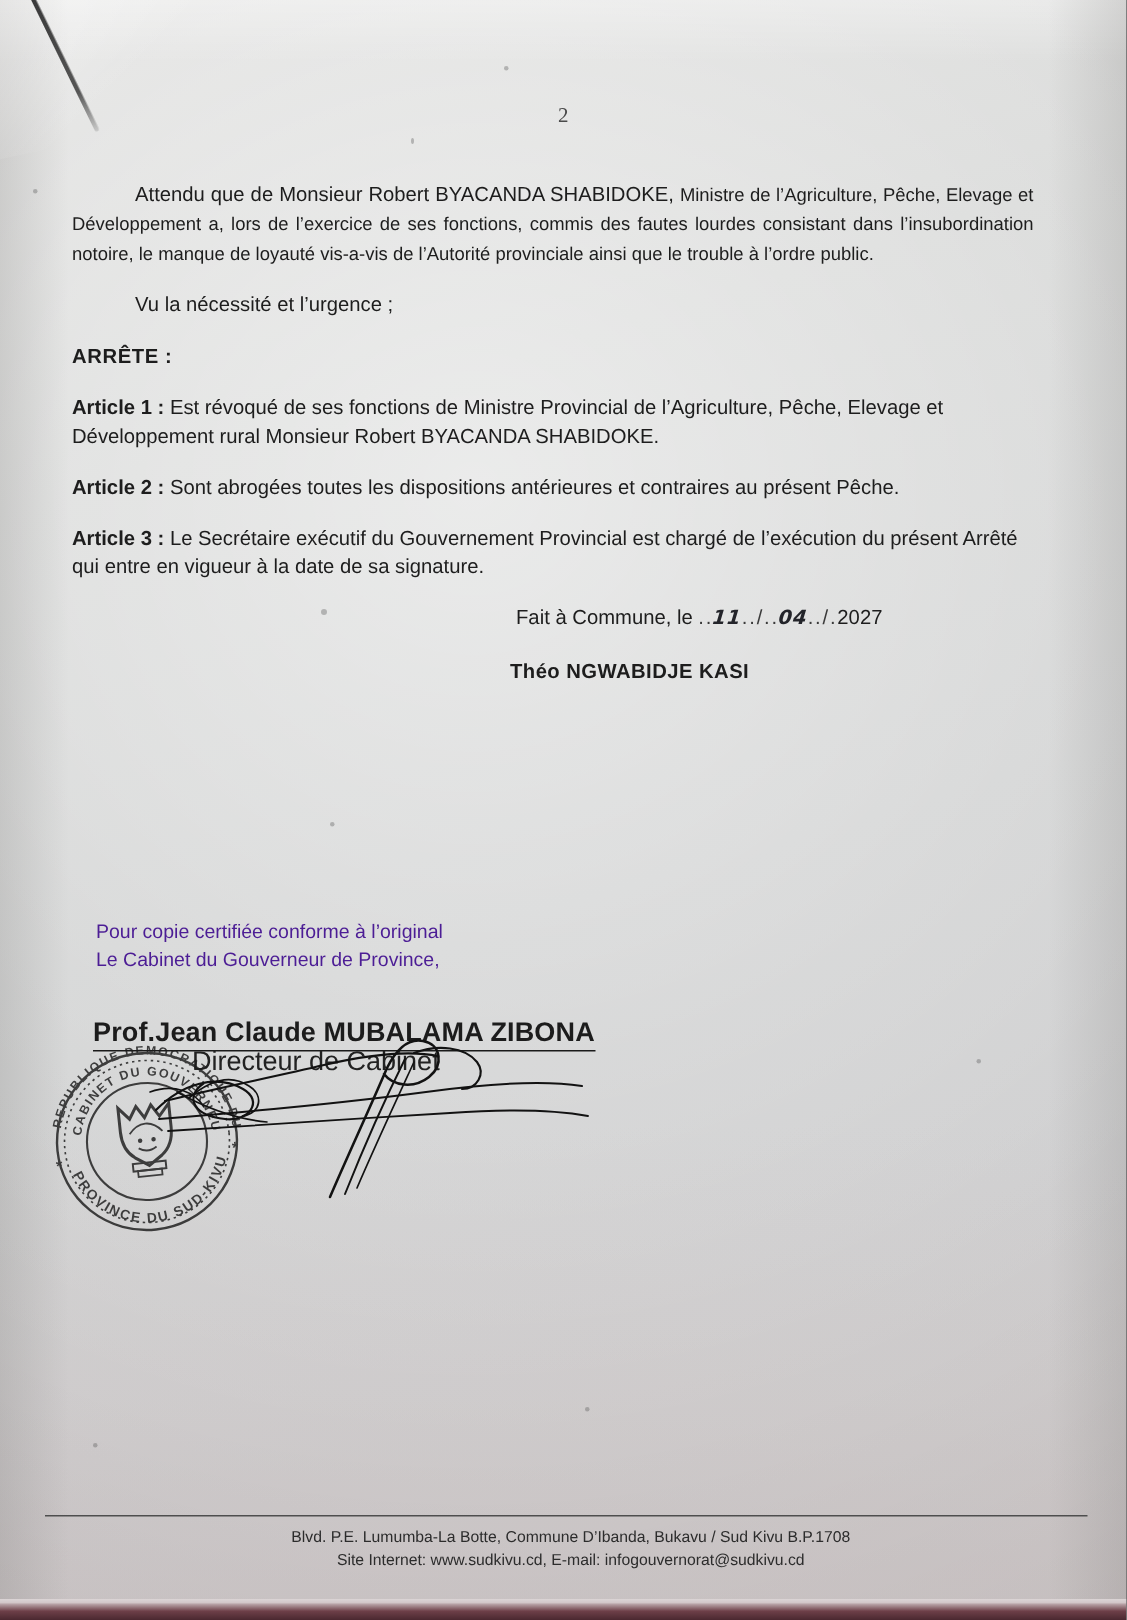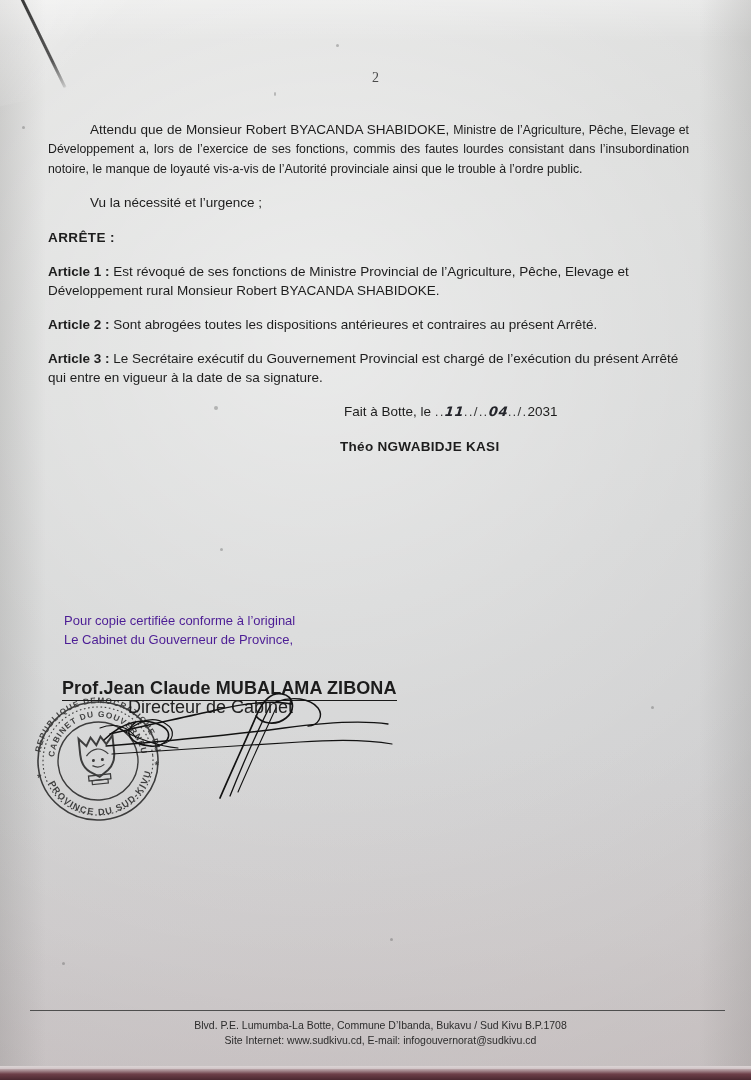--- a/index.html
+++ b/index.html
@@ -306,31 +306,31 @@
 
       <p class="para p-arrete">ARRÊTE :</p>
 
       <p class="para p-article">
         <span class="art-label">Article 1 :</span>
         <span>Est révoqué de ses fonctions de Ministre Provincial de l’Agriculture, Pêche, Elevage et Développement rural Monsieur Robert BYACANDA SHABIDOKE.</span>
       </p>
 
       <p class="para p-article">
         <span class="art-label">Article 2 :</span>
-        <span>Sont abrogées toutes les dispositions antérieures et contraires au présent Arrêté.</span>
+        <span>Sont abrogées toutes les dispositions antérieures et contraires au présent Pêche.</span>
       </p>
 
       <p class="para p-article">
         <span class="art-label">Article 3 :</span>
         <span>Le Secrétaire exécutif du Gouvernement Provincial est chargé de l’exécution du présent Arrêté qui entre en vigueur à la date de sa signature.</span>
       </p>
 
       <p class="para p-date">
-        <span>Fait à Botte, le</span>
-        <span class="dots">..</span><span class="hand">11</span><span class="dots">../..</span><span class="hand">04</span><span class="dots">../.</span><span>2031</span>
+        <span>Fait à Commune, le</span>
+        <span class="dots">..</span><span class="hand">11</span><span class="dots">../..</span><span class="hand">04</span><span class="dots">../.</span><span>2027</span>
       </p>
 
       <p class="para p-signer">Théo NGWABIDJE KASI</p>
     </div>
 
     <div class="certify-block">
       <div>Pour copie certifiée conforme à l’original</div>
       <div>Le Cabinet du Gouverneur de Province,</div>
     </div>
 

